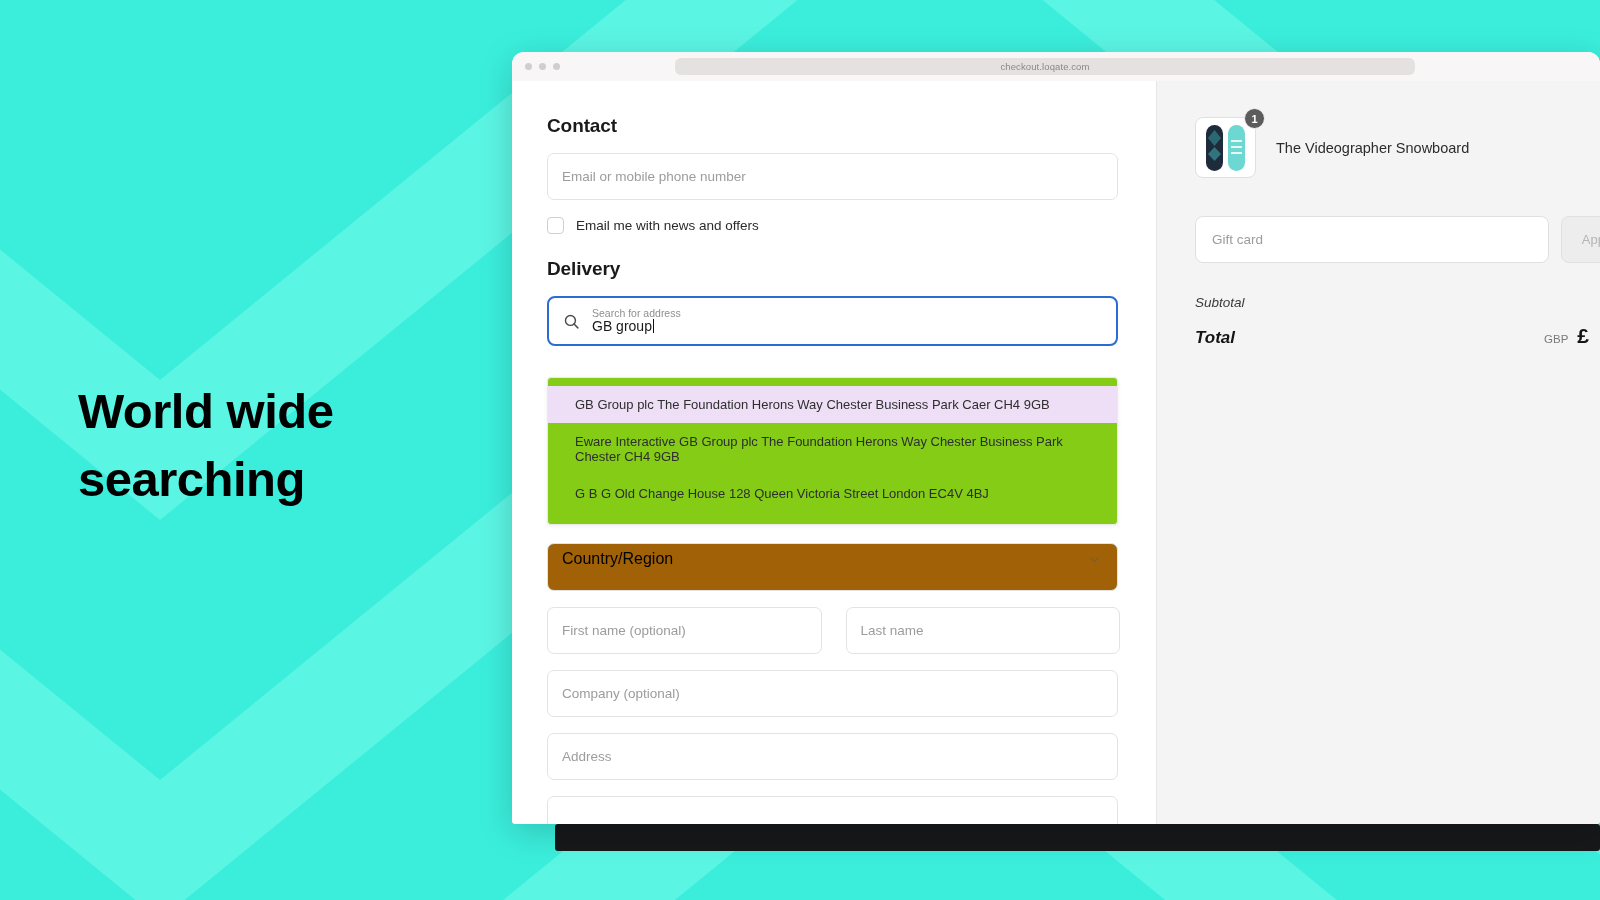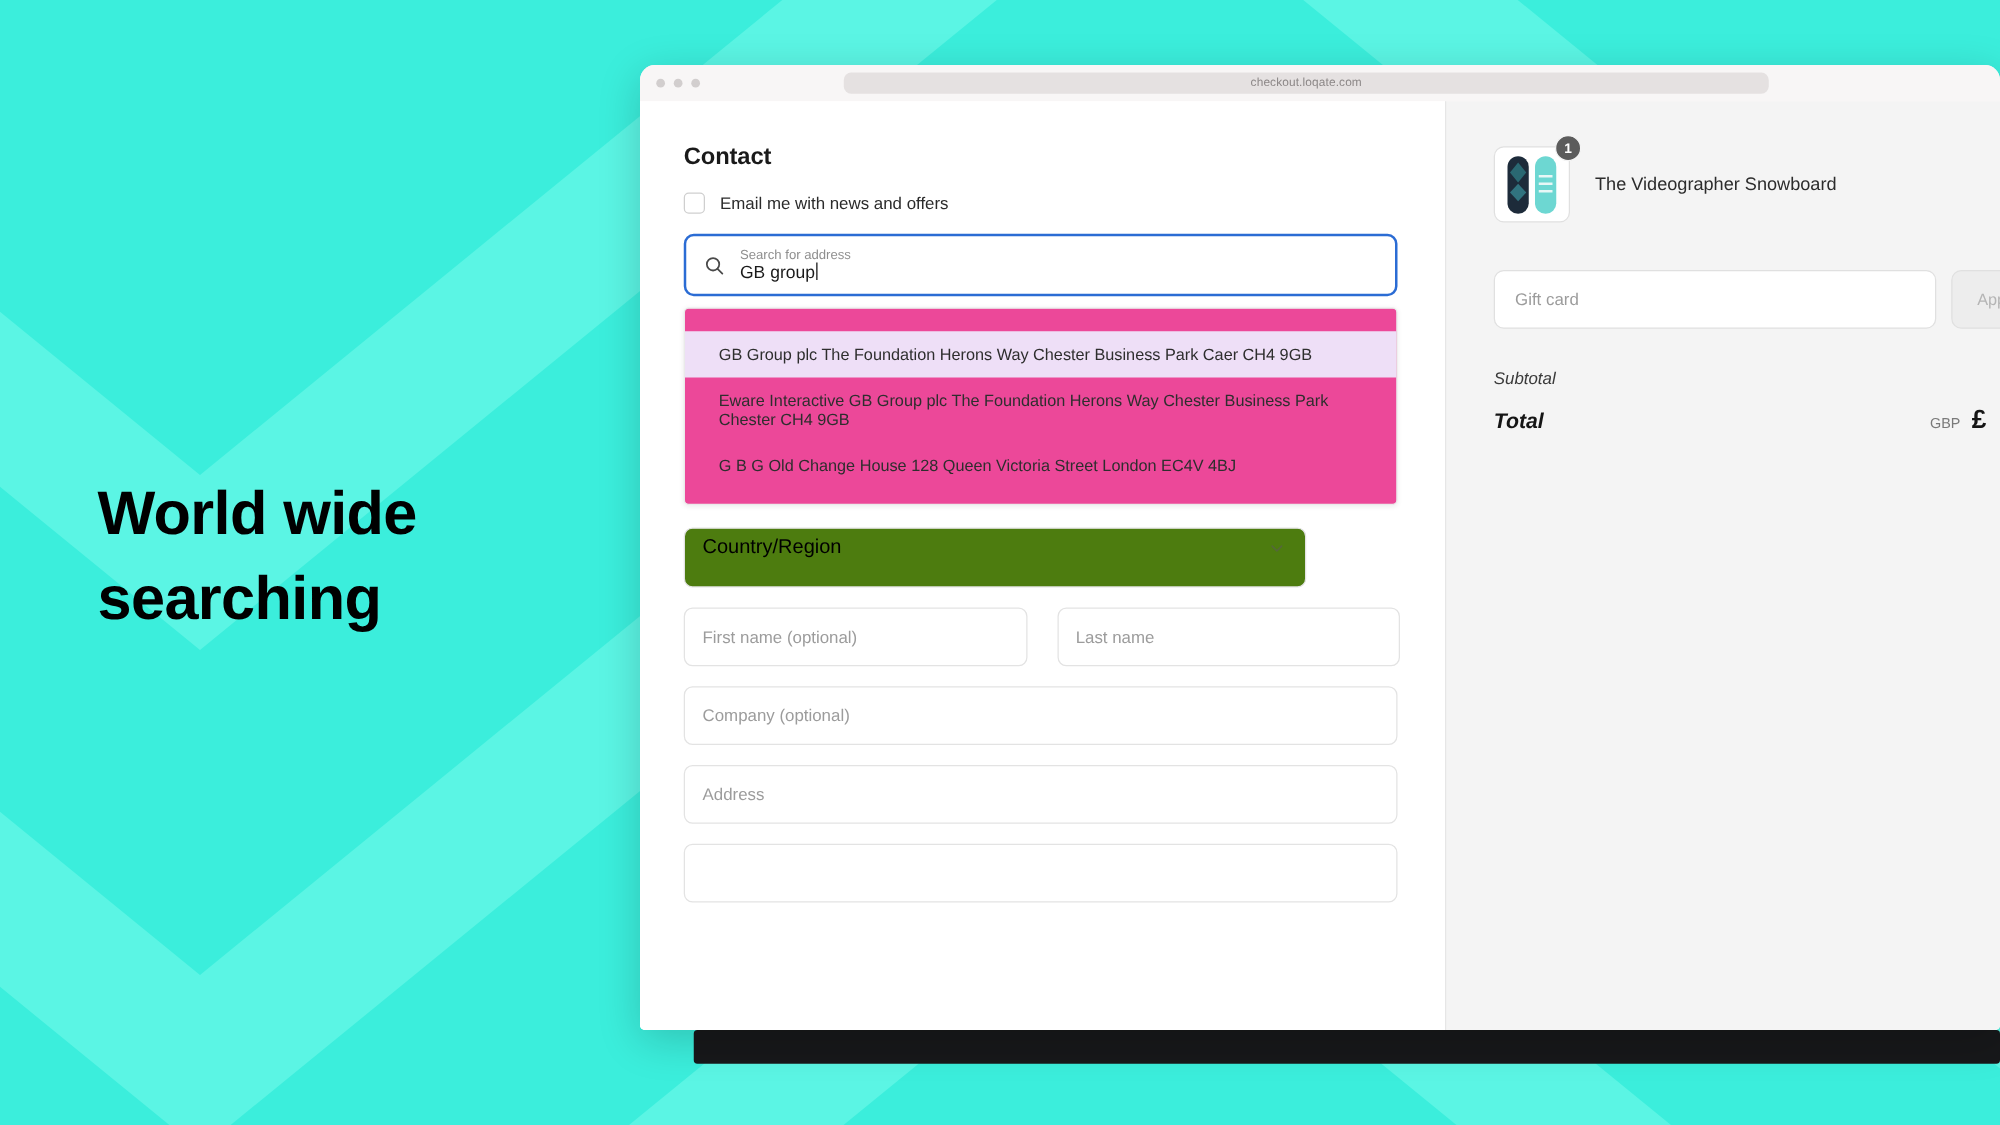--- a/index.html
+++ b/index.html
@@ -140,44 +140,44 @@
     display: inline-block;
     width: 1px; height: 14px;
     background: #111;
     vertical-align: -2px;
     margin-left: 1px;
   }
 
   
   .suggest {
     width: 571px;
-    margin-top: 9px;
-    background: #ec4899;
+    margin-top: 31px;
+    background: #84cc16;
     border: 1px solid #EAEAEA;
     border-radius: 4px;
     box-shadow: 0 1px 4px rgba(0,0,0,0.07);
-    padding: 18px 0 12px;
+    padding: 8px 0 12px;
   }
   .sug-item {
     padding: 11px 27px;
     font-size: 13px;
     color: #2E2E2E;
     line-height: 1.16;
   }
   .sug-item.active { background: #EEDFF7; }
 
   
   .select-field {
-    width: 498px; height: 48px;
+    width: 571px; height: 48px;
     border: 1px solid #E3E3E3;
     border-radius: 7px;
     margin-top: 18px;
     display: flex; align-items: center; justify-content: space-between;
     padding: 0 16px 16px 14px;
-    background: #4d7c0f;
+    background: #a16207;
   }
   .chev { width: 13px; height: 13px; opacity: 0.55; }
 
   .row2 { display: flex; gap: 24px; margin-top: 16px; }
   .row2 .field { width: 278px; }
 
   
   .summary {
     flex: 1;
     background: #F4F4F4;
@@ -277,26 +277,30 @@
         <span>checkout.loqate.com</span>
       </div>
     </div>
 
     <div class="viewport">
 
       <div class="checkout">
 
         <div class="sec-title">Contact</div>
 
+        <div class="field mt16">
+          <span class="ph">Email or mobile phone number</span>
+        </div>
 
         <div class="checkrow">
           <span class="checkbox"></span>
           <span class="lbl">Email me with news and offers</span>
         </div>
 
+        <div class="sec-title mt24">Delivery</div>
 
         <div class="search-field">
           <svg class="search-ico" viewBox="0 0 24 24" fill="none" stroke="#4A4A4A" stroke-width="2" stroke-linecap="round">
             <circle cx="10.5" cy="10.5" r="7"></circle>
             <line x1="15.6" y1="15.6" x2="21" y2="21"></line>
           </svg>
           <span class="search-txt">
             <span class="search-label">Search for address</span>
             <span class="search-value">
               <span>GB group</span><span class="caret"></span>

